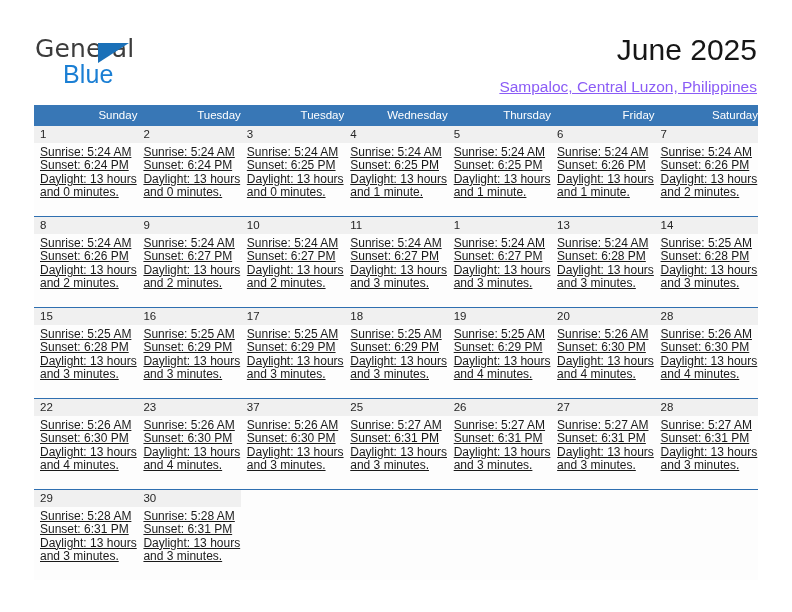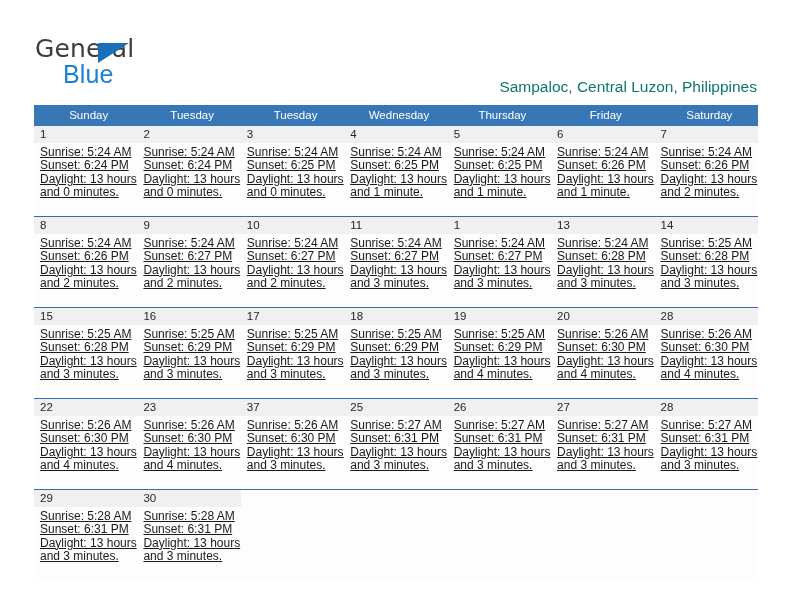--- a/index.html
+++ b/index.html
@@ -71,42 +71,43 @@
     color: #161616;
     text-align: right;
     white-space: nowrap;
     font-family: "Liberation Sans", sans-serif;
   }
   .subtitle {
     position: absolute;
     right: 35px;
     top: 78px;
     font-size: 15.5px;
-    color: #0f766e;
+    color: #8b5cf6;
     white-space: nowrap;
     font-family: "Liberation Sans", sans-serif;
+    text-decoration: underline;
   }
 
   
   .calendar {
     position: absolute;
     left: 34px;
     top: 105px;
     width: 724px;
     border-collapse: collapse;
     table-layout: fixed;
   }
   .calendar col { width: 103.43px; }
 
   thead th {
     background: #3877b6;
     color: #ffffff;
     font-size: 11.5px;
     font-weight: normal;
-    text-align: center;
+    text-align: right;
     padding: 4px 0 5px 6px;
     height: 11px;
     vertical-align: middle;
     font-family: "Liberation Sans", sans-serif;
   }
 
   tbody tr.week-row > td {
     vertical-align: top;
     padding: 0;
     height: 90px;
@@ -147,20 +148,21 @@
 <body>
 
 <div class="page">
 
   <div class="header">
     <div class="logo">
       <span class="logo-general">General</span>
       <span class="logo-tri"></span>
       <span class="logo-blue">Blue</span>
     </div>
+    <div class="title">June 2025</div>
     <div class="subtitle">Sampaloc, Central Luzon, Philippines</div>
   </div>
 
   <table class="calendar">
     <colgroup>
       <col>
         <col>
         <col>
         <col>
         <col>

